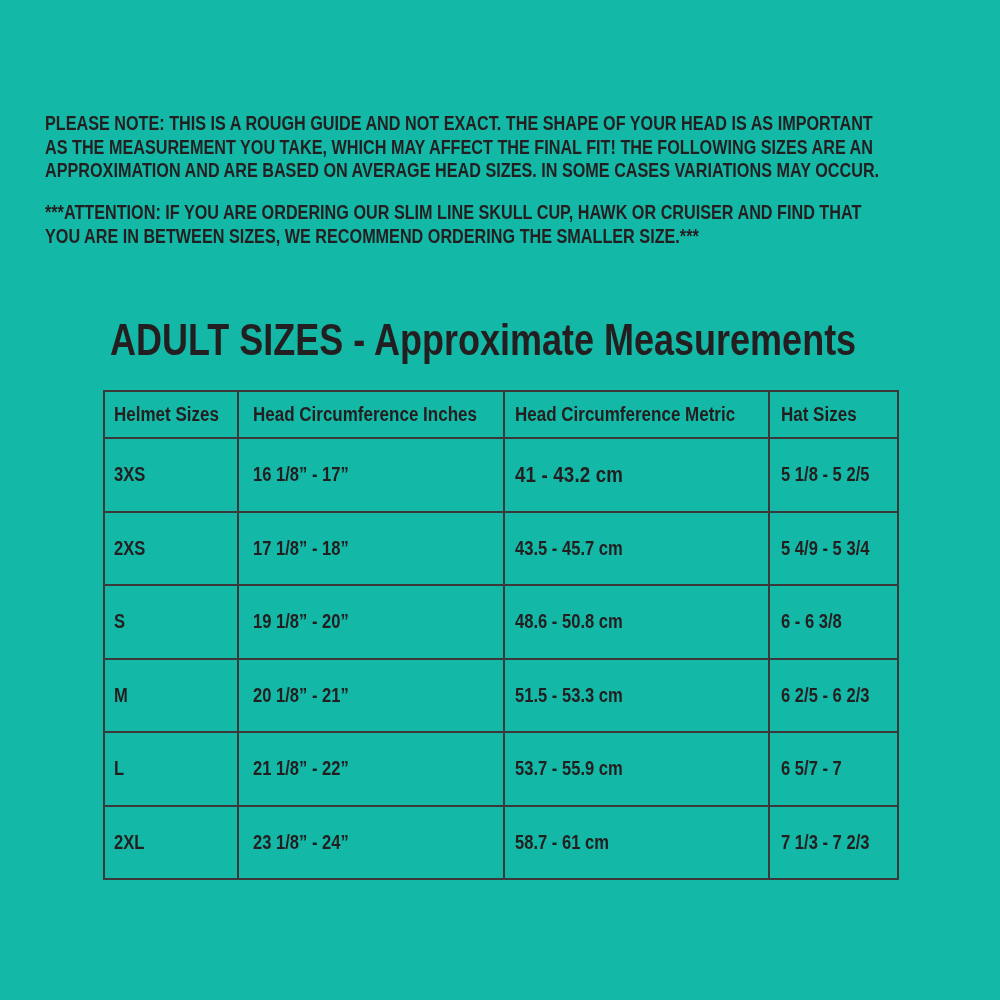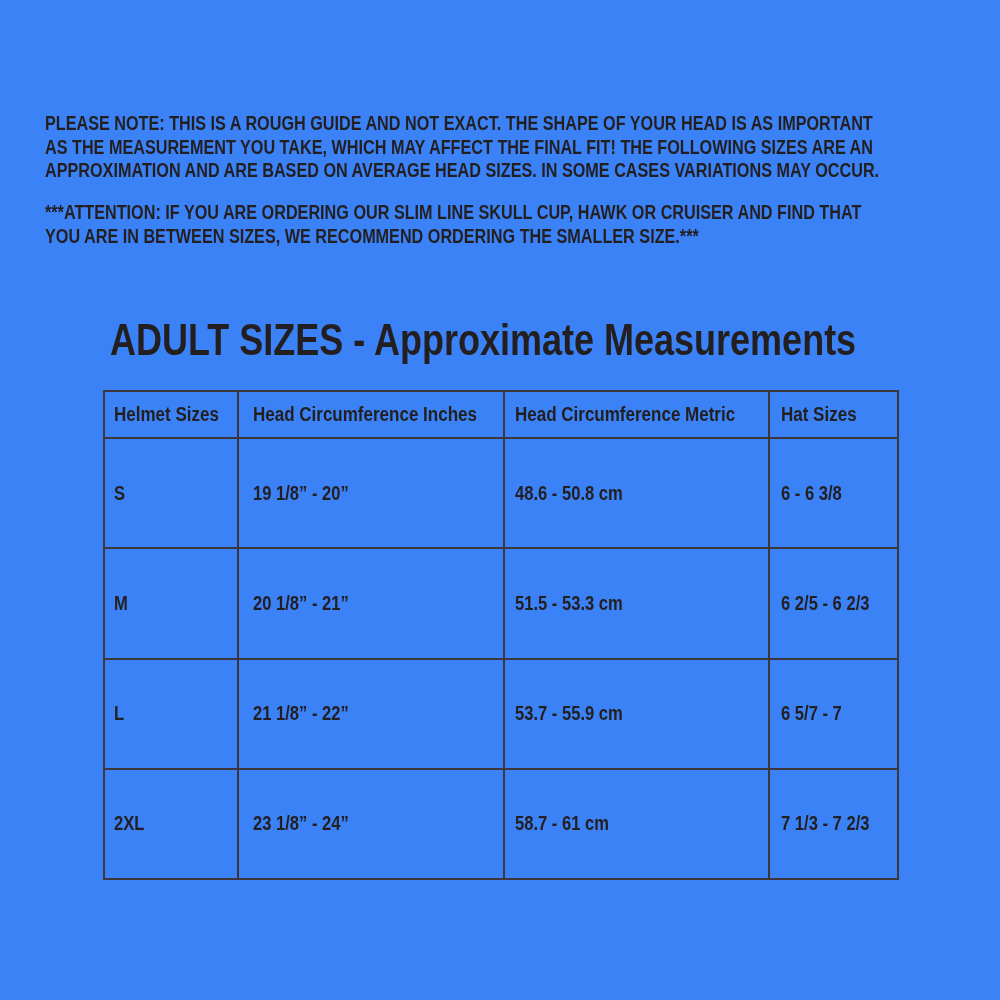--- a/index.html
+++ b/index.html
@@ -4,21 +4,21 @@
 <style>
   html, body {
     margin: 0;
     padding: 0;
     background: #ffffff;
   }
   .canvas {
     position: relative;
     width: 1000px;
     height: 1000px;
-    background: #3b82f6;
+    background: #14b8a6;
     overflow: hidden;
     font-family: "Liberation Sans", sans-serif;
     color: #231f20;
   }
   .note-para {
     position: absolute;
     left: 45px;
     width: 1200px;
     font-weight: 700;
     font-size: 20px;
@@ -109,20 +109,32 @@
       <thead>
         <tr class="head-row">
           <th class="c1"><span class="cell-text">Helmet Sizes</span></th>
           <th class="c2"><span class="cell-text">Head Circumference Inches</span></th>
           <th class="c3"><span class="cell-text">Head Circumference Metric</span></th>
           <th class="c4"><span class="cell-text">Hat Sizes</span></th>
         </tr>
       </thead>
       <tbody>
         <tr class="data-row">
+          <td class="c1"><span class="cell-text">3XS</span></td>
+          <td class="c2"><span class="cell-text">16 1/8” - 17”</span></td>
+          <td class="c3 metric-bold"><span class="cell-text">41 - 43.2 cm</span></td>
+          <td class="c4"><span class="cell-text">5 1/8 - 5 2/5</span></td>
+        </tr>
+        <tr class="data-row">
+          <td class="c1"><span class="cell-text">2XS</span></td>
+          <td class="c2"><span class="cell-text">17 1/8” - 18”</span></td>
+          <td class="c3"><span class="cell-text">43.5 - 45.7 cm</span></td>
+          <td class="c4"><span class="cell-text">5 4/9 - 5 3/4</span></td>
+        </tr>
+        <tr class="data-row">
           <td class="c1"><span class="cell-text">S</span></td>
           <td class="c2"><span class="cell-text">19 1/8” - 20”</span></td>
           <td class="c3"><span class="cell-text">48.6 - 50.8 cm</span></td>
           <td class="c4"><span class="cell-text">6 - 6 3/8</span></td>
         </tr>
         <tr class="data-row">
           <td class="c1"><span class="cell-text">M</span></td>
           <td class="c2"><span class="cell-text">20 1/8” - 21”</span></td>
           <td class="c3"><span class="cell-text">51.5 - 53.3 cm</span></td>
           <td class="c4"><span class="cell-text">6 2/5 - 6 2/3</span></td>

